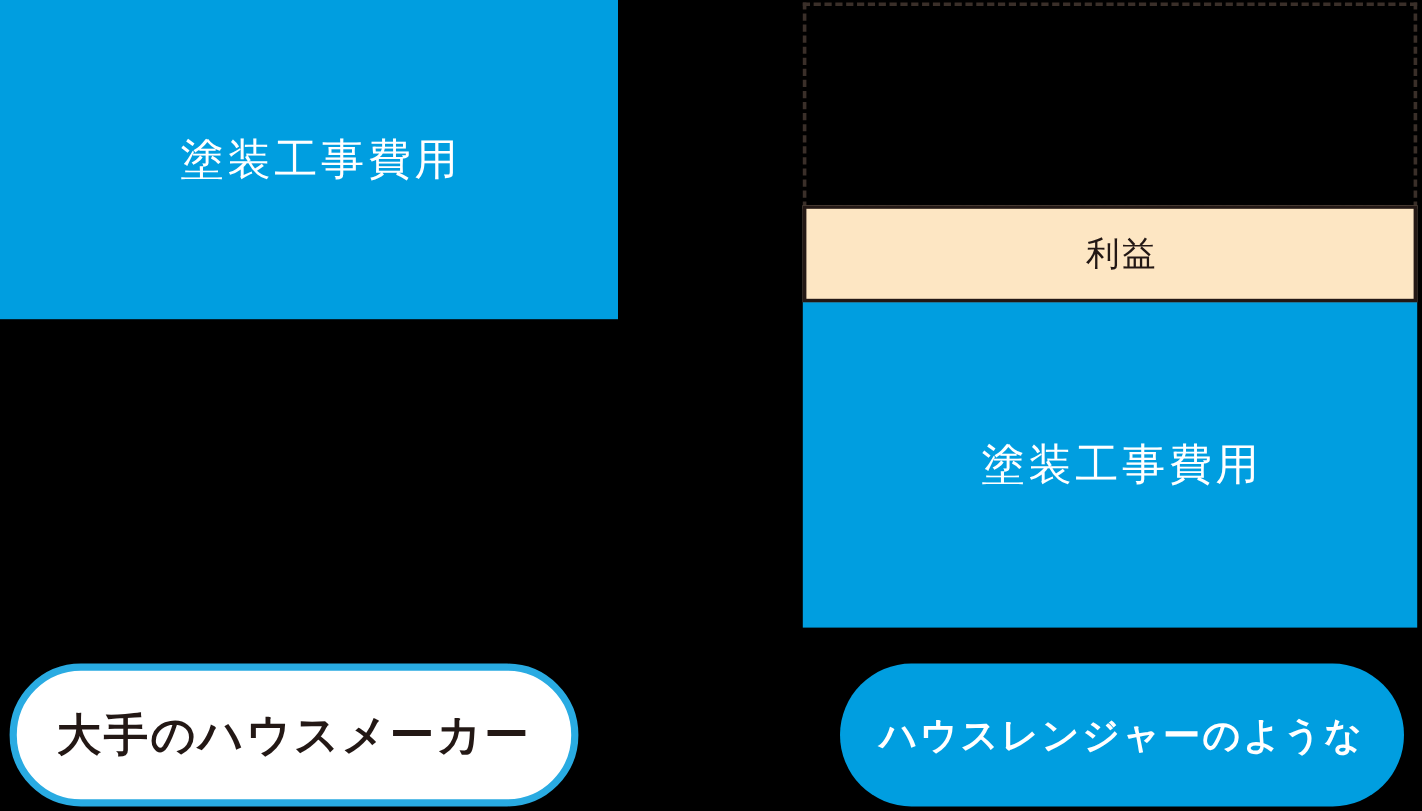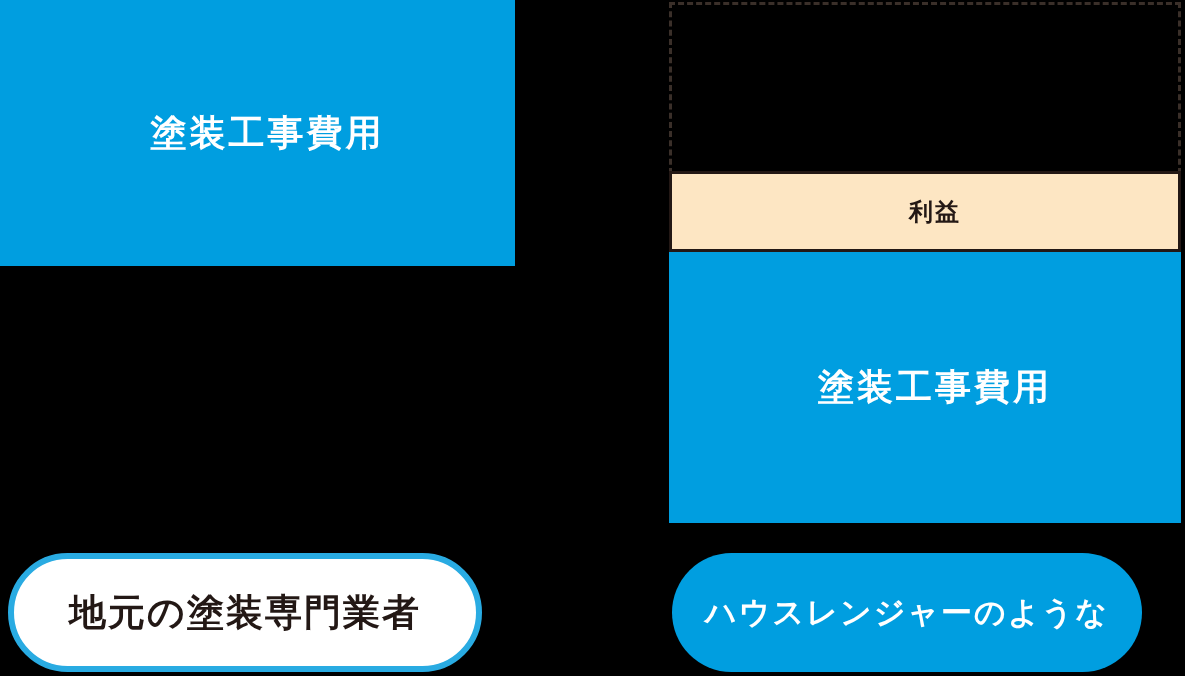--- a/index.html
+++ b/index.html
@@ -11,29 +11,29 @@
     overflow: hidden;
   }
   .canvas {
     position: absolute; left: 0; top: 0;
     width: 1185px; height: 676px;
     background: #000;
   }
   .box {
     position: absolute;
     display: flex; align-items: center; justify-content: center;
-    font-weight: bold;
+    font-weight: normal;
     text-align: center;
     padding-left: 20px;
   }
   .cream {
     background: #fde6c3;
     border: 3px solid #231815;
     color: #231815;
-    font-size: 24px;
+    font-size: 28px;
     letter-spacing: 2px;
   }
   .blue-fill {
     background: #009ee0;
     color: #ffffff;
     font-size: 36px;
     letter-spacing: 3px;
   }
   .dashed-box {
     position: absolute;
@@ -67,37 +67,37 @@
   .l-box1 { left: 0;  top: 2;   width: 515px; height: 84px; }
   .l-box2 { left: 0;  top: 83;  width: 515px; height: 88px; }
   .l-box3 { left: 0;  top: 168; width: 515px; height: 89px; }
   .l-blue { left: 0;  top: 257; width: 515px; height: 266px; }
   .l-pill { left: 8px; top: 553px; width: 474px; height: 119px; }
 
   
   .r-dash  { left: 669px; top: 2px;   width: 512px; height: 172px; }
   .r-cream { left: 669px; top: 171px; width: 512px; height: 81px; }
   .r-blue  { left: 669px; top: 252px; width: 512px; height: 271px; }
-  .r-pill  { left: 672px; top: 553px; width: 470px; height: 119px; }
+  .r-pill  { left: 700px; top: 553px; width: 470px; height: 119px; }
 </style>
 </head>
 <body>
 
 <div class="canvas">
 
   <div class="box cream l-box1">ハウスメーカーの利益</div>
 
   <div class="box cream l-box2">施工会社の利益</div>
 
   <div class="box cream l-box3">下請けの利益</div>
 
   <div class="box blue-fill l-blue">塗装工事費用</div>
 
   <div class="pill pill-left l-pill">
-    <span>地元の塗装専門業者</span>
+    <span>大手のハウスメーカー</span>
   </div>
 
   <div class="dashed-box r-dash"></div>
 
   <div class="box cream r-cream">利益</div>
 
   <div class="box blue-fill r-blue">塗装工事費用</div>
 
   <div class="pill pill-right r-pill">
     <span>ハウスレンジャーのような</span>

